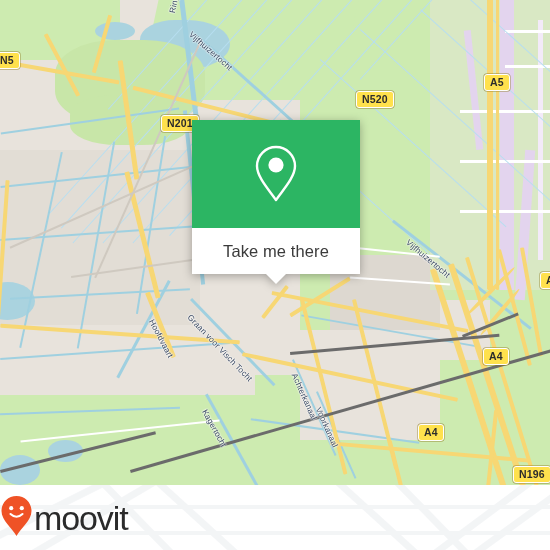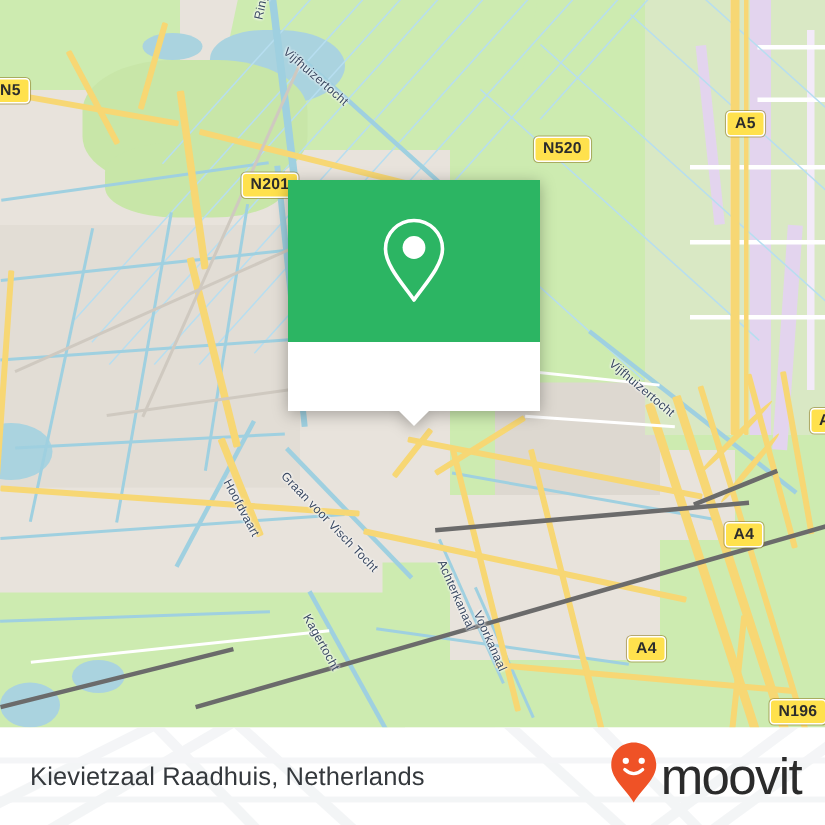--- a/index.html
+++ b/index.html
@@ -257,20 +257,21 @@
     <div id="popup">
       <div id="popup-top">
         <span>
           <svg class="pin-svg" width="50" height="62" viewBox="0 0 50 62" aria-hidden="true">
             <path d="M25 4 C14.5 4 6 12.5 6 23 C6 34.5 19 48 25 57 C31 48 44 34.5 44 23 C44 12.5 35.5 4 25 4 Z" fill="none" stroke="#ffffff" stroke-width="2.4" stroke-linejoin="round"></path>
             <circle cx="25" cy="22" r="7.6" fill="#ffffff"></circle>
           </svg>
         </span>
       </div>
       <div id="popup-bottom">
+        <span id="popup-label">Take me there</span>
         <span id="popup-tail"></span>
       </div>
     </div>
 
   </div>
 
   <div id="footer">
 
     <svg id="footer-watermark" viewBox="0 0 550 65" preserveAspectRatio="none">
       <g stroke="#e9ecef" stroke-width="7" fill="none">
@@ -280,21 +281,20 @@
         <path d="M150 -10 L240 72"></path>
         <path d="M330 -10 L420 72"></path>
         <path d="M390 -10 L470 72"></path>
         <path d="M430 72 L540 -10"></path>
         <path d="M470 72 L580 -8"></path>
         <path d="M0 22 L550 22" stroke-width="4"></path>
         <path d="M0 48 L550 48" stroke-width="4"></path>
       </g>
     </svg>
 
-    <div id="place-name">Kievietzaal Raadhuis, Netherlands</div>
 
     <div id="brand">
       <span>
         <svg width="33" height="42" viewBox="0 0 33 42" aria-hidden="true">
           <path d="M16.5 1 C8 1 1.5 7.5 1.5 16 C1.5 25.5 12 33 16.5 41 C21 33 31.5 25.5 31.5 16 C31.5 7.5 25 1 16.5 1 Z" fill="#ef5226"></path>
           <circle cx="11.2" cy="13.2" r="2.1" fill="#ffffff"></circle>
           <circle cx="21.8" cy="13.2" r="2.1" fill="#ffffff"></circle>
           <path d="M10.5 19 Q16.5 24.5 22.5 19" stroke="#ffffff" stroke-width="2.1" fill="none" stroke-linecap="round"></path>
         </svg>
       </span>

